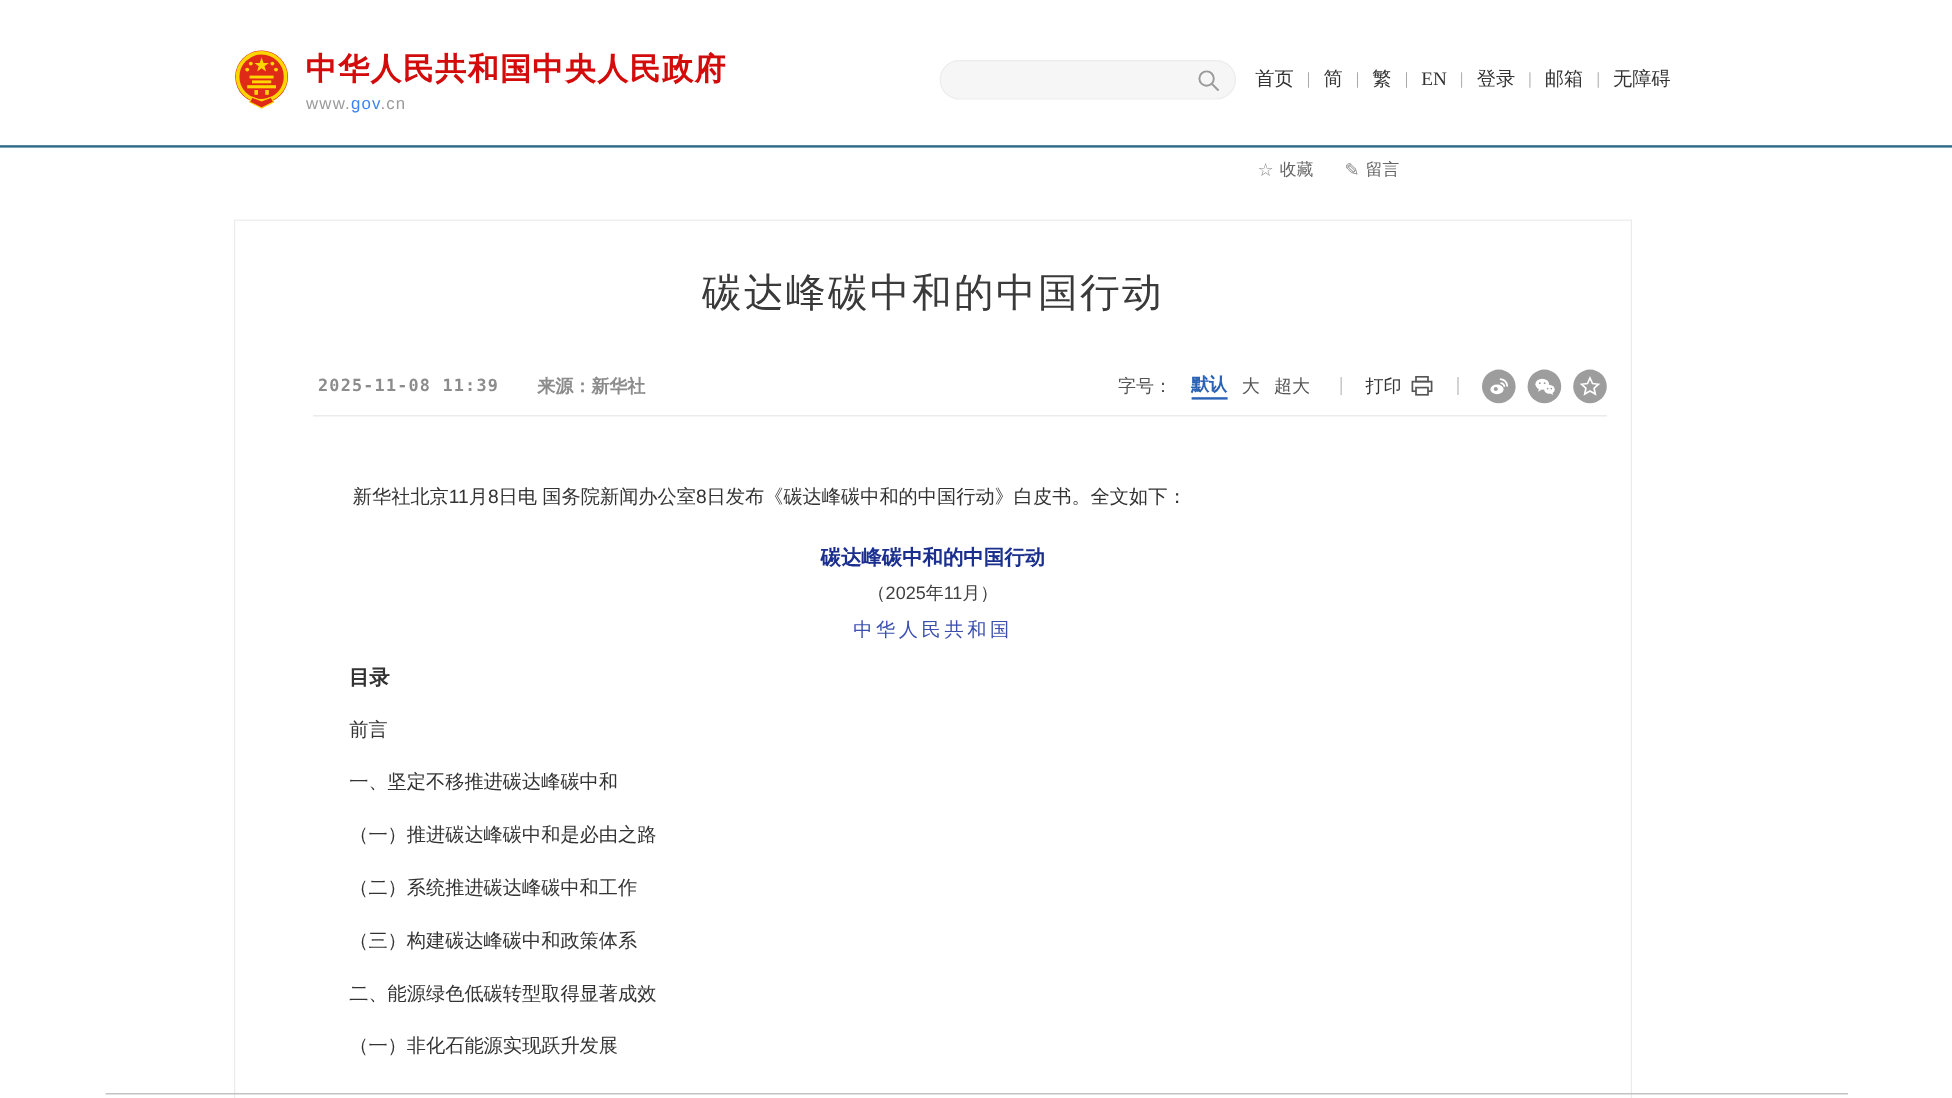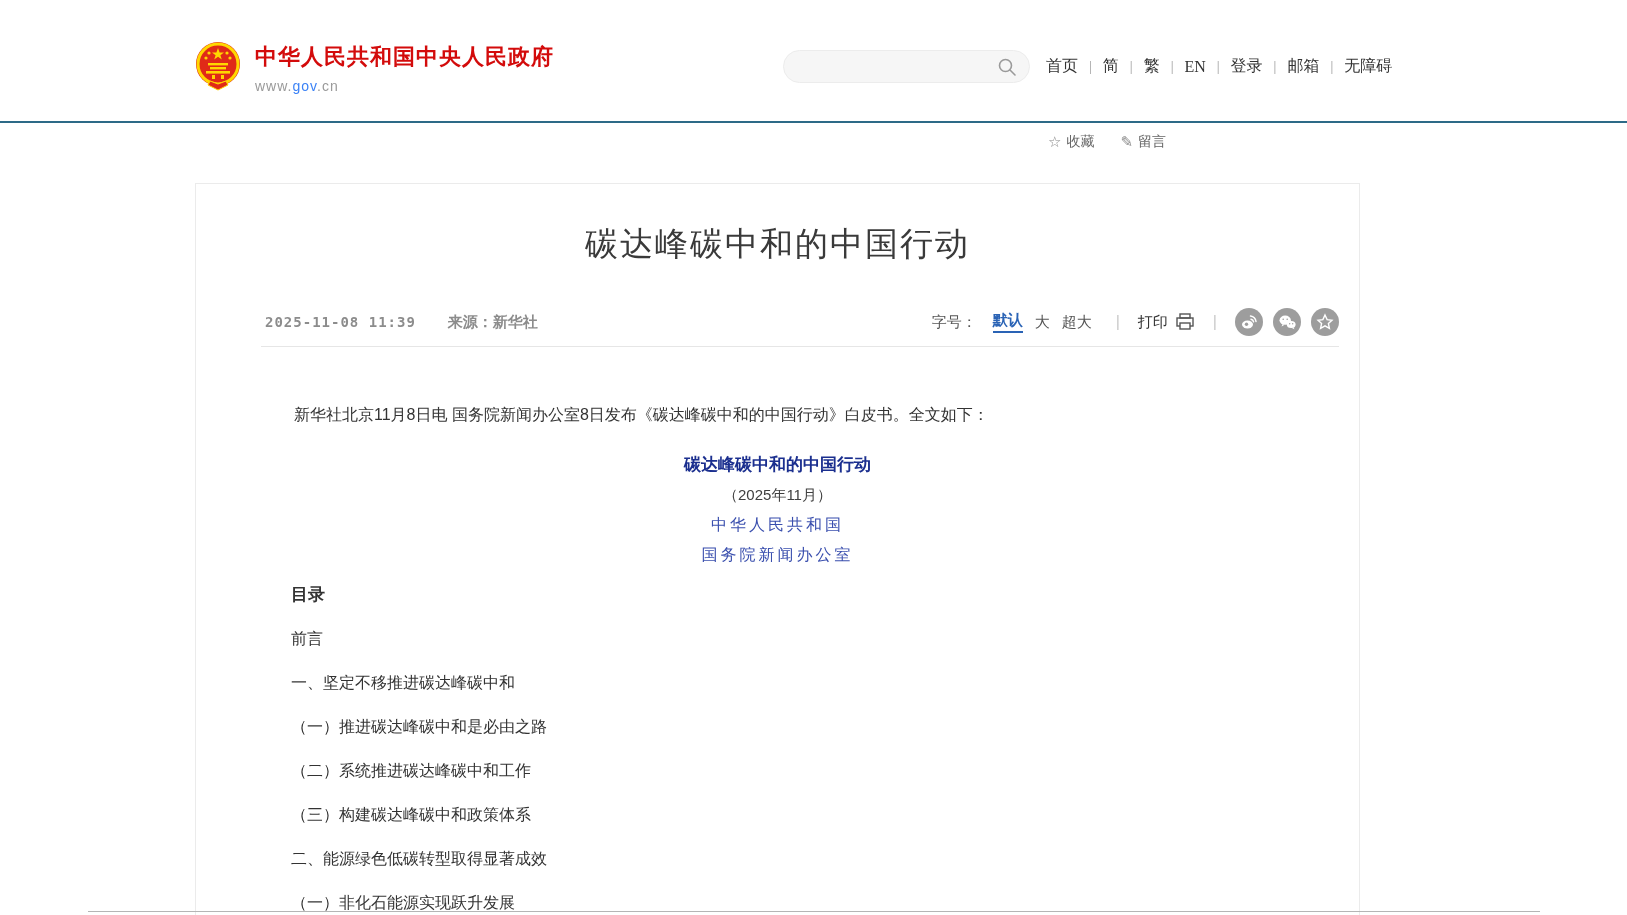--- a/index.html
+++ b/index.html
@@ -5,21 +5,21 @@
   * { margin:0; padding:0; box-sizing:border-box; }
   html,body { width:1627px; height:915px; background:#fff; overflow:hidden;
               font-family:"Liberation Sans", sans-serif; color:#333; position:relative; }
 
   
   .header { position:absolute; top:0; left:0; width:1627px; height:123px;
             background:#fff; border-bottom:2px solid #2d6a87; }
   .logo-wrap { position:absolute; left:193px; top:40px; display:flex; align-items:flex-start; cursor:pointer; }
   .emblem { width:50px; height:56px; }
   .site-text { margin-left:12px; }
-  .site-title { font-size:22px; font-weight:bold; color:#d30b0b; letter-spacing:1px; line-height:34px; }
+  .site-title { font-size:26px; font-weight:bold; color:#d30b0b; letter-spacing:1px; line-height:34px; }
   .site-url { font-size:14px; color:#9a9a9a; margin-top:4px; letter-spacing:1px; }
   .site-url .hl { color:#3b82f6; }
 
   .search-box { position:absolute; left:783px; top:50px; width:247px; height:33px;
                 background:#f6f6f6; border:1px solid #ececec; border-radius:17px;
                 display:flex; align-items:center; padding:0 12px 0 16px; }
   .search-box input { flex:1; border:none; outline:none; background:transparent;
                       font-size:14px; color:#333; font-family:"Liberation Sans",sans-serif; }
   .search-icon { width:20px; height:20px; cursor:pointer; flex:0 0 auto; }
 
@@ -190,21 +190,20 @@
   </div>
 
   <div class="meta-sep"></div>
 
   <div class="intro">新华社北京11月8日电 国务院新闻办公室8日发布《碳达峰碳中和的中国行动》白皮书。全文如下：</div>
 
   <div class="doc-head">
     <div class="doc-title">碳达峰碳中和的中国行动</div>
     <div class="doc-line">（2025年11月）</div>
     <div class="doc-kai">中华人民共和国</div>
-    <div class="doc-kai">国务院新闻办公室</div>
   </div>
 
   <div class="toc-title">目录</div>
 
   <div class="toc">
     <div class="toc-item">前言</div>
     <div class="toc-item">一、坚定不移推进碳达峰碳中和</div>
     <div class="toc-item">（一）推进碳达峰碳中和是必由之路</div>
     <div class="toc-item">（二）系统推进碳达峰碳中和工作</div>
     <div class="toc-item">（三）构建碳达峰碳中和政策体系</div>

